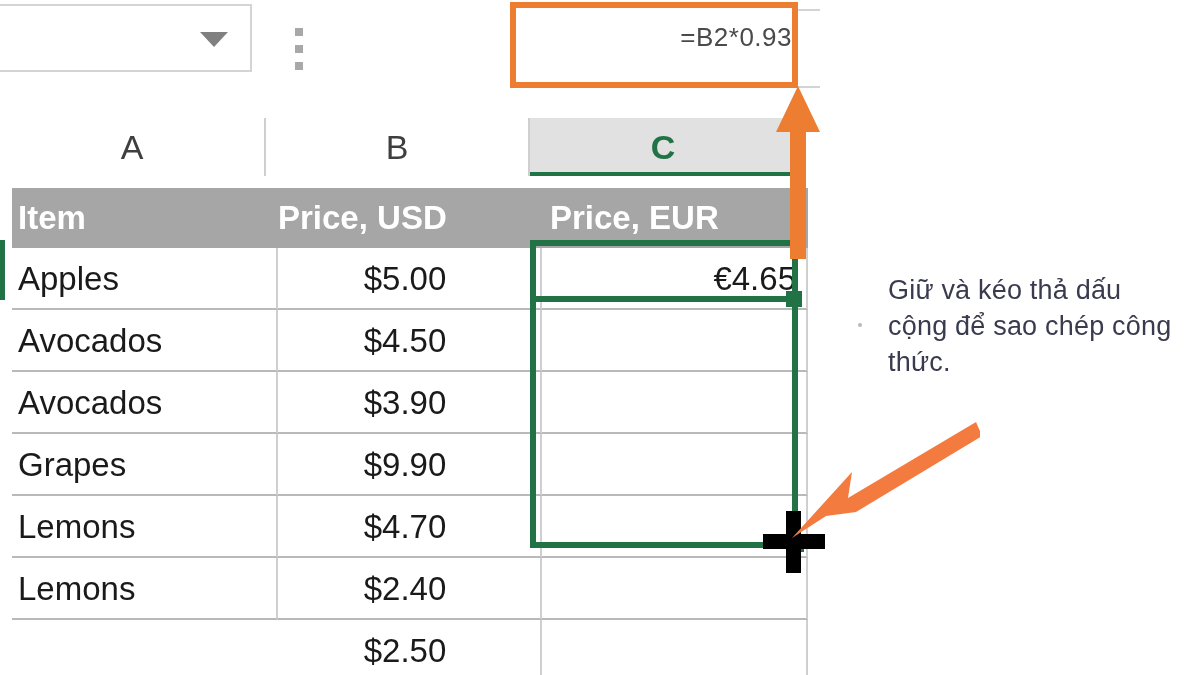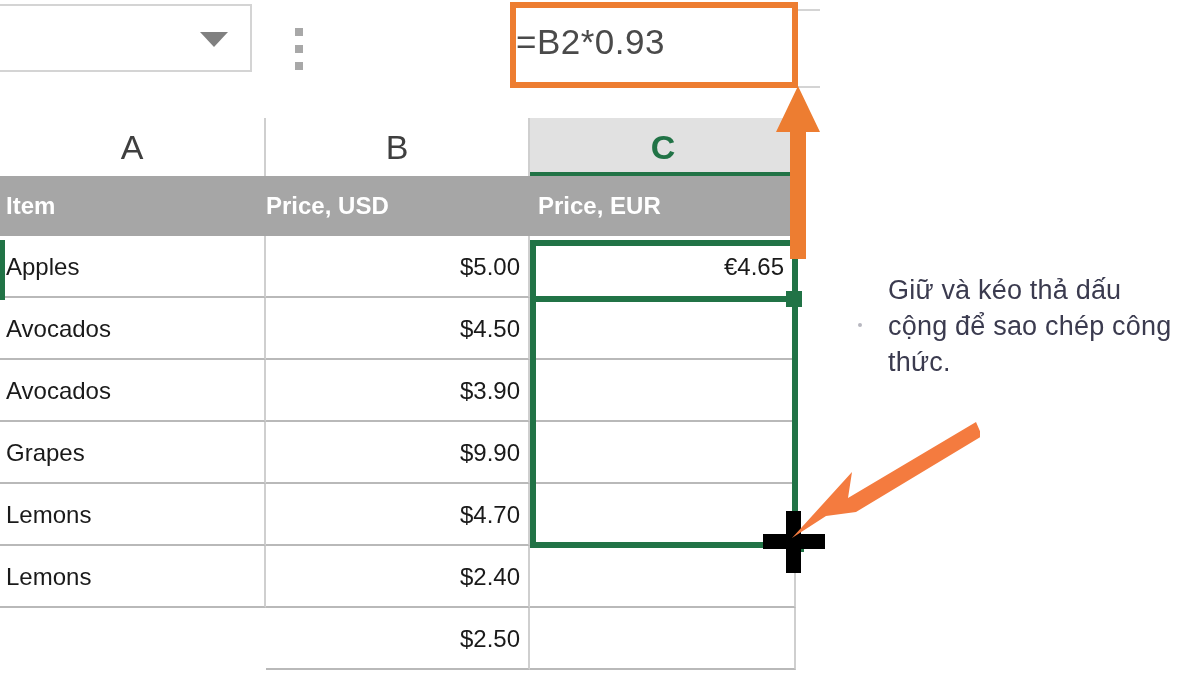--- a/index.html
+++ b/index.html
@@ -59,22 +59,22 @@
     height: 86px;
     border: 6px solid #ed7d31;
     background: #ffffff;
     box-sizing: border-box;
   }
   #formula-text {
     position: absolute;
     left: 0;
     right: 0;
     top: 14px;
-    text-align: left;
-    font-size: 35px;
+    text-align: right;
+    font-size: 26px;
     color: #4a4a4a;
     letter-spacing: 0.5px;
   }
   .fb-stub {
     position: absolute;
     height: 2px;
     background: #d4d4d4;
   }
   #fb-stub-top   { left: 798px; top: 9px;  width: 22px; }
   #fb-stub-bot   { left: 798px; top: 86px; width: 22px; }
@@ -127,34 +127,35 @@
     height: 499px;
   }
   .row {
     position: absolute;
     left: 0;
     width: 796px;
     height: 62px;
   }
   .cell {
     position: absolute;
-    top: 0;
+    top: 12px;
     height: 62px;
     box-sizing: border-box;
     border-bottom: 2px solid #b9b9b9;
     border-right: 2px solid #cfcfcf;
-    font-size: 24px;
+    font-size: 33px;
     color: #1a1a1a;
     line-height: 62px;
     background: #ffffff;
     overflow: hidden;
     white-space: nowrap;
+    margin-left: 12px;
   }
   .c-a { left: 0;     width: 266px; padding-left: 6px; text-align: left; }
-  .c-b { left: 266px; width: 264px; padding-right: 8px; text-align: right; }
+  .c-b { left: 266px; width: 264px; padding-right: 8px; text-align: center; }
   .c-c { left: 530px; width: 266px; padding-right: 10px; text-align: right; border-right: 2px solid #cfcfcf; }
 
   .hdrrow .cell {
     background: #a6a6a6;
     color: #ffffff;
     font-weight: bold;
     border-bottom: none;
     border-right: none;
   }
   .hdrrow { height: 60px; }

